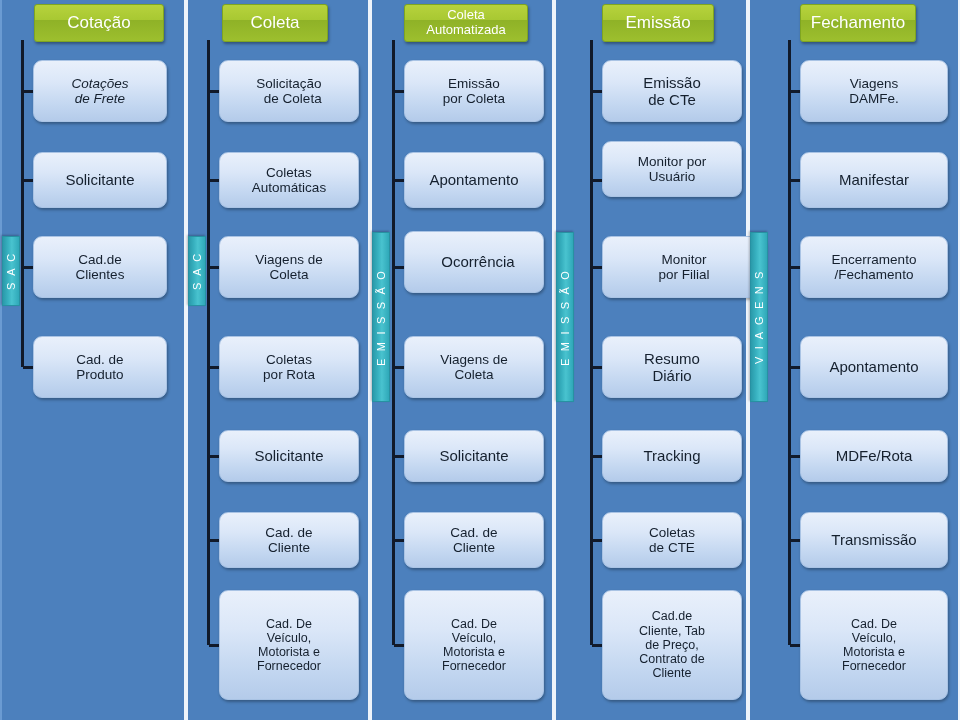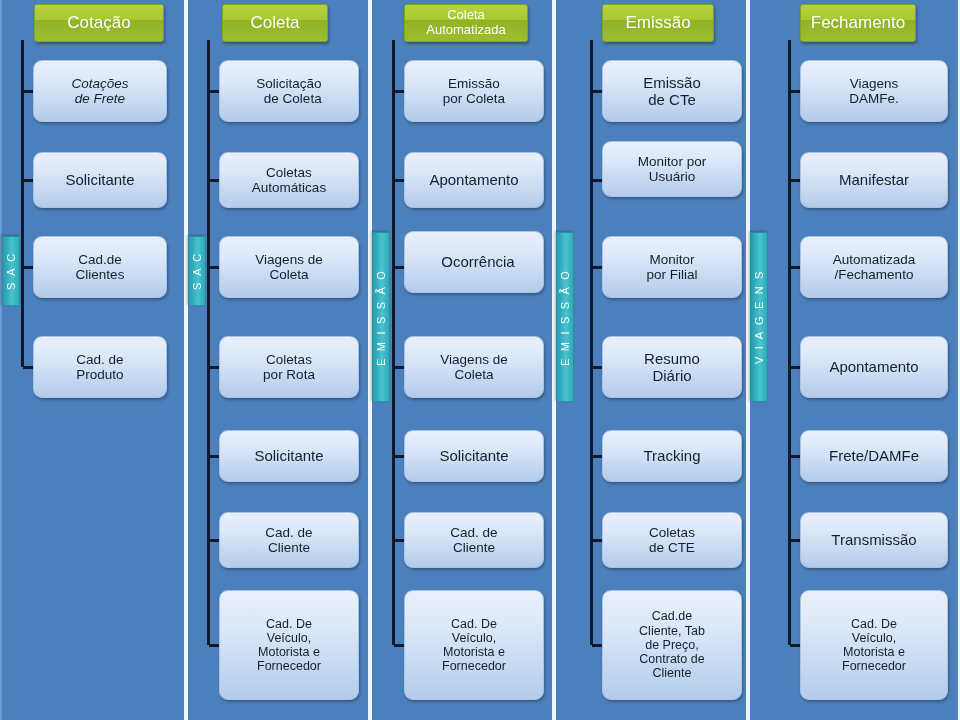--- a/index.html
+++ b/index.html
@@ -223,21 +223,21 @@
     <div class="node" style="left: 602px; width: 140px; top: 60px; height: 62px;">
       <span style="white-space: pre-line;">Emissão
 de CTe</span>
     </div>
     <div class="stub" style="left: 592px; top: 179px;"></div>
     <div class="node sm" style="left: 602px; width: 140px; top: 141px; height: 56px; align-items: center;">
       <span style="white-space: pre-line;">Monitor por
 Usuário</span>
     </div>
     <div class="stub" style="left: 592px; top: 266px;"></div>
-    <div class="node sm" style="left: 602px; width: 140px; top: 236px; height: 62px;">
+    <div class="node sm" style="left: 602px; width: 164px; top: 236px; height: 62px;">
       <span style="white-space: pre-line;">Monitor
 por Filial</span>
     </div>
     <div class="stub" style="left: 592px; top: 366px;"></div>
     <div class="node" style="left: 602px; width: 140px; top: 336px; height: 62px;">
       <span style="white-space: pre-line;">Resumo
 Diário</span>
     </div>
     <div class="stub" style="left: 592px; top: 455px;"></div>
     <div class="node" style="left: 602px; width: 140px; top: 430px; height: 52px;">
@@ -264,30 +264,30 @@
     <div class="node sm" style="left: 800px; width: 148px; top: 60px; height: 62px;">
       <span style="white-space: pre-line;">Viagens
 DAMFe.</span>
     </div>
     <div class="stub" style="left: 790px; top: 179px;"></div>
     <div class="node" style="left: 800px; width: 148px; top: 152px; height: 56px;">
       <span style="white-space: pre-line;">Manifestar</span>
     </div>
     <div class="stub" style="left: 790px; top: 266px;"></div>
     <div class="node sm" style="left: 800px; width: 148px; top: 236px; height: 62px;">
-      <span style="white-space: pre-line;">Automatizada
+      <span style="white-space: pre-line;">Encerramento
 /Fechamento</span>
     </div>
     <div class="stub" style="left: 790px; top: 366px;"></div>
     <div class="node" style="left: 800px; width: 148px; top: 336px; height: 62px;">
       <span style="white-space: pre-line;">Apontamento</span>
     </div>
     <div class="stub" style="left: 790px; top: 455px;"></div>
     <div class="node" style="left: 800px; width: 148px; top: 430px; height: 52px;">
-      <span style="white-space: pre-line;">Frete/DAMFe</span>
+      <span style="white-space: pre-line;">MDFe/Rota</span>
     </div>
     <div class="stub" style="left: 790px; top: 539px;"></div>
     <div class="node" style="left: 800px; width: 148px; top: 512px; height: 56px;">
       <span style="white-space: pre-line;">Transmissão</span>
     </div>
     <div class="stub" style="left: 790px; top: 644px;"></div>
     <div class="node xs" style="left: 800px; width: 148px; top: 590px; height: 110px;">
       <span style="white-space: pre-line;">Cad. De
 Veículo,
 Motorista e

